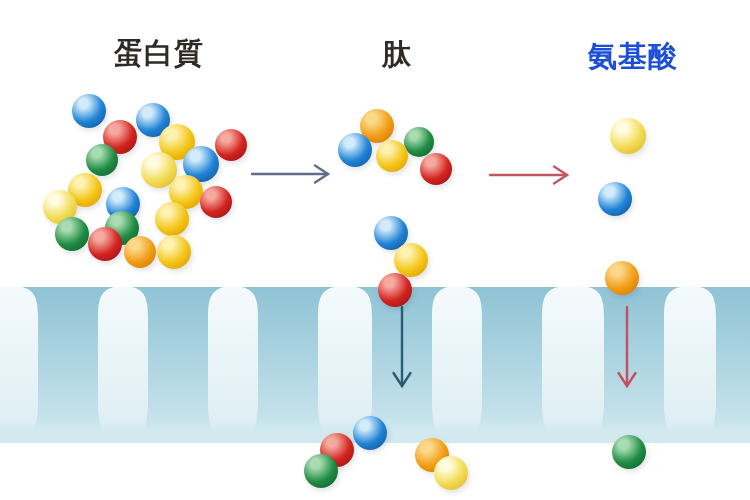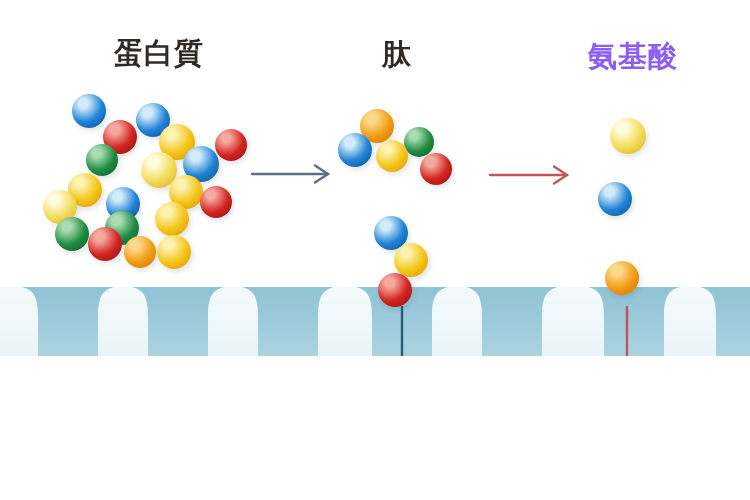--- a/index.html
+++ b/index.html
@@ -1,38 +1,38 @@
 <!DOCTYPE html>
 <html><head>
 <meta charset="utf-8">
 <style>
   html,body{margin:0;padding:0;background:#fff;}
   #canvas{
-    position:relative;width:750px;height:356px;background:#ffffff;
+    position:relative;width:750px;height:500px;background:#ffffff;
     overflow:hidden;font-family:"DejaVu Sans",sans-serif;
   }
   .stage-label{
     position:absolute;transform:translate(-50%,-50%);
     font-size:29px;font-weight:700;letter-spacing:1px;white-space:nowrap;
     z-index:4;color:#2e2a26;
   }
   #membrane-svg,#arrow-layer{position:absolute;left:0;top:0;z-index:1;}
   #arrow-layer{z-index:2;}
   .ball{
     position:absolute;border-radius:50%;z-index:3;
     box-shadow:2px 3px 5px rgba(60,80,90,0.15);
   }
 </style>
 </head>
 <body>
 
 <div id="canvas">
   <div class="stage-label" id="lbl-protein" style="left: 159px; top: 54px; color: rgb(46, 42, 38);">蛋白質</div>
   <div class="stage-label" id="lbl-peptide" style="left: 397px; top: 55px; color: rgb(46, 42, 38);">肽</div>
-  <div class="stage-label" id="lbl-amino" style="left: 633px; top: 57px; color: #8b5cf6;">氨基酸</div>
+  <div class="stage-label" id="lbl-amino" style="left: 633px; top: 57px; color: #1d4ed8;">氨基酸</div>
 
   <svg id="membrane-svg" width="750" height="500" viewBox="0 0 750 500">
       <defs>
         <linearGradient id="gChan" x1="0" y1="287" x2="0" y2="443" gradientUnits="userSpaceOnUse">
           <stop offset="0" stop-color="#f4fafc"></stop>
           <stop offset="1" stop-color="#dcedf3"></stop>
         </linearGradient>
         <linearGradient id="gPil" x1="0" y1="287" x2="0" y2="443" gradientUnits="userSpaceOnUse">
           <stop offset="0" stop-color="#8fc3d5"></stop>
           <stop offset="1" stop-color="#cfe8ef"></stop>

